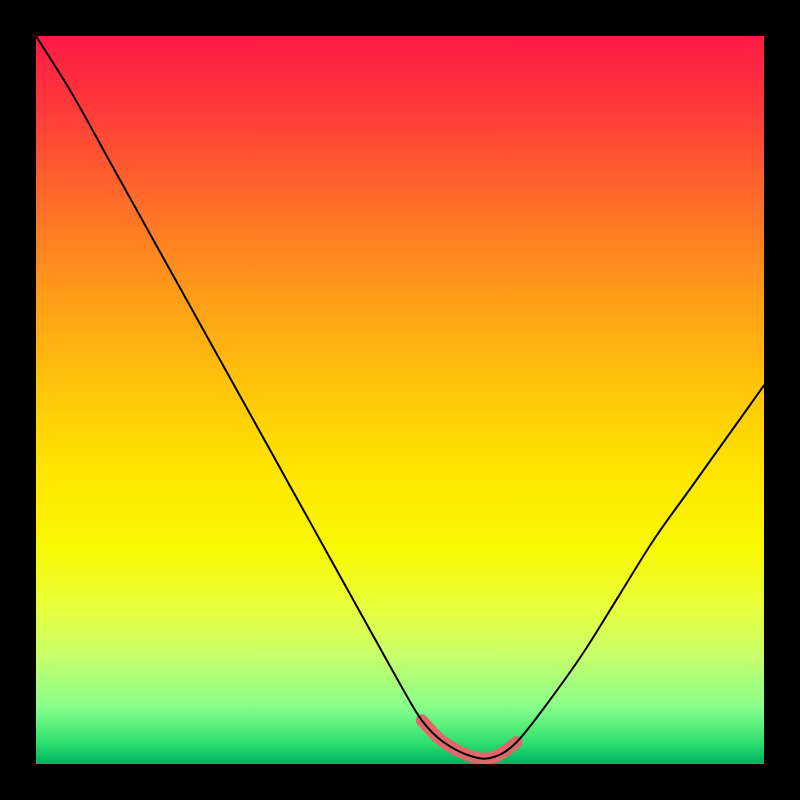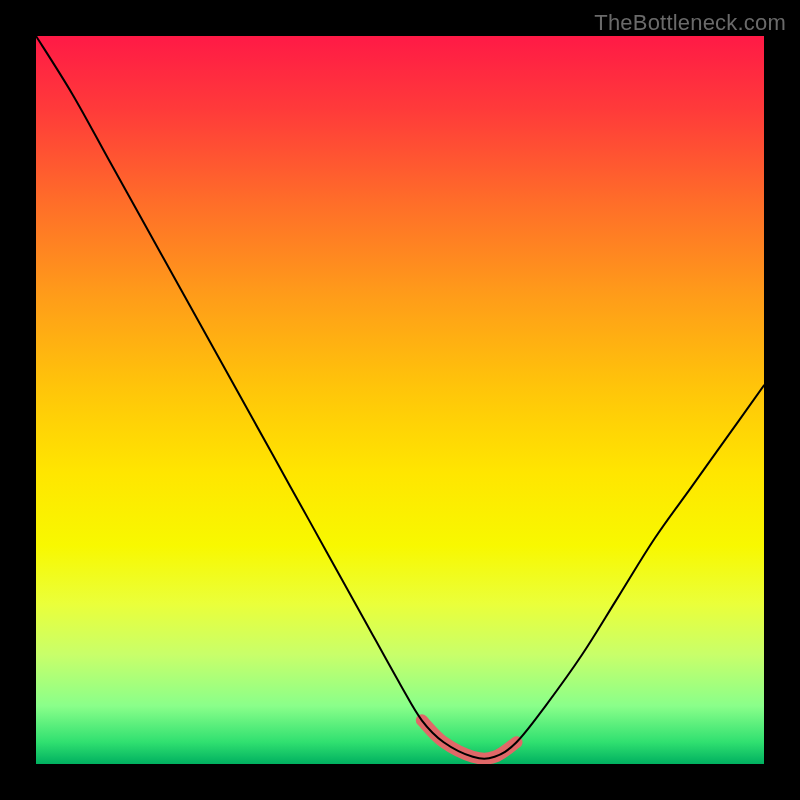--- a/index.html
+++ b/index.html
@@ -67,21 +67,20 @@
     stroke-width: 12;
     stroke-linecap: round;
     stroke-linejoin: round;
   }
 </style>
 </head>
 <body>
 
 <div class="frame">
 
-  <div class="watermark">TheBottleneck.com</div>
 
   <div class="plot">
     <svg id="chart-svg" width="728" height="728" viewBox="0 0 728 728">
       <path id="valley-path" class="curve-valley" d="M 385.8 684.3 C 389.8 688.3, 398.5 699.6, 407.7 706.2 C 416.9 712.7, 427.6 718.1, 436.8 720.7 C 446.0 723.3, 450.8 723.3, 458.6 720.7 C 466.5 718.1, 476.5 708.8, 480.5 706.2"></path>
       <path id="main-path" class="curve-main" d="M 0.0 0.0 C 6.6 10.5, 23.3 36.0, 36.4 58.2 C 49.5 80.5, 59.7 100.2, 72.8 123.8 C 85.9 147.3, 96.1 165.7, 109.2 189.3 C 122.3 212.9, 132.5 231.2, 145.6 254.8 C 158.7 278.4, 168.9 296.7, 182.0 320.3 C 195.1 343.9, 205.3 362.3, 218.4 385.8 C 231.5 409.4, 241.7 427.8, 254.8 451.4 C 267.9 474.9, 278.1 493.3, 291.2 516.9 C 304.3 540.5, 314.5 558.8, 327.6 582.4 C 340.7 606.0, 353.5 629.6, 364.0 647.9 C 374.5 666.3, 378.0 673.8, 385.8 684.3 C 393.7 694.8, 398.5 699.6, 407.7 706.2 C 416.9 712.7, 427.6 718.1, 436.8 720.7 C 446.0 723.3, 450.8 723.3, 458.6 720.7 C 466.5 718.1, 471.3 715.3, 480.5 706.2 C 489.7 697.0, 497.8 685.5, 509.6 669.8 C 521.4 654.0, 532.9 638.5, 546.0 618.8 C 559.1 599.1, 569.3 581.5, 582.4 560.6 C 595.5 539.6, 605.7 522.0, 618.8 502.3 C 631.9 482.7, 642.1 469.7, 655.2 451.4 C 668.3 433.0, 678.5 418.7, 691.6 400.4 C 704.7 382.1, 721.4 358.6, 728.0 349.4"></path>
     </svg>
   </div>
 
 </div>
 

